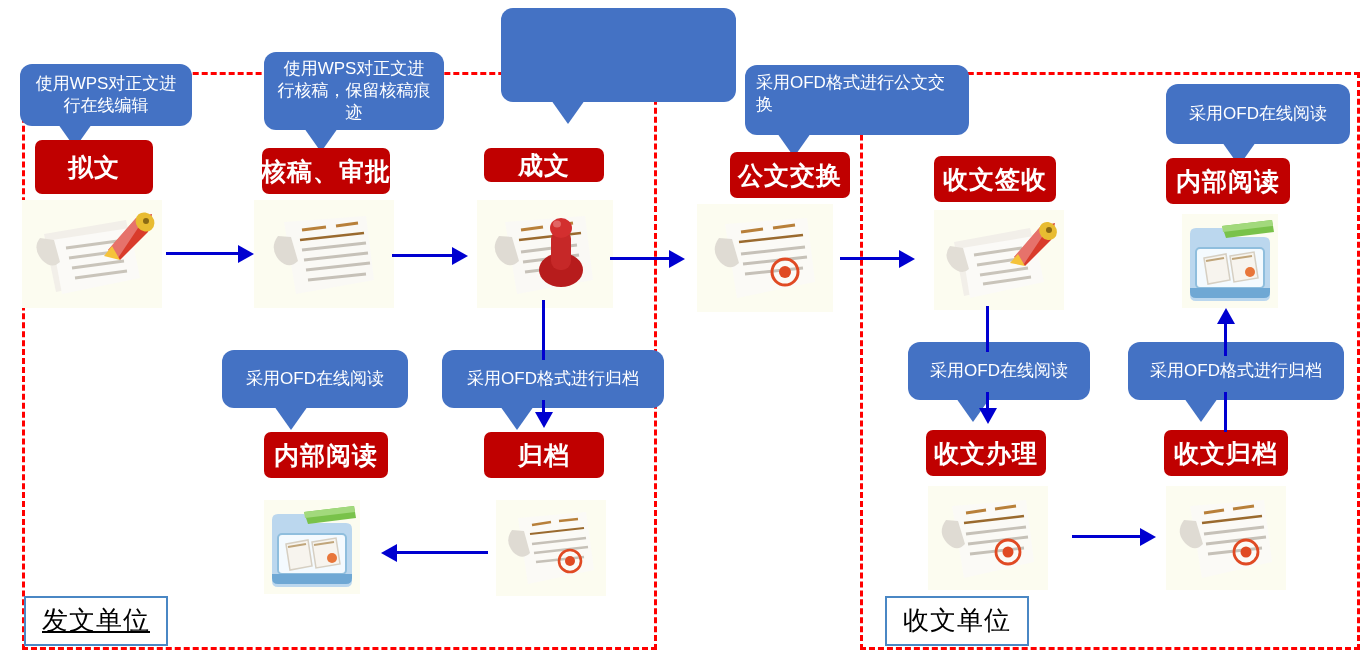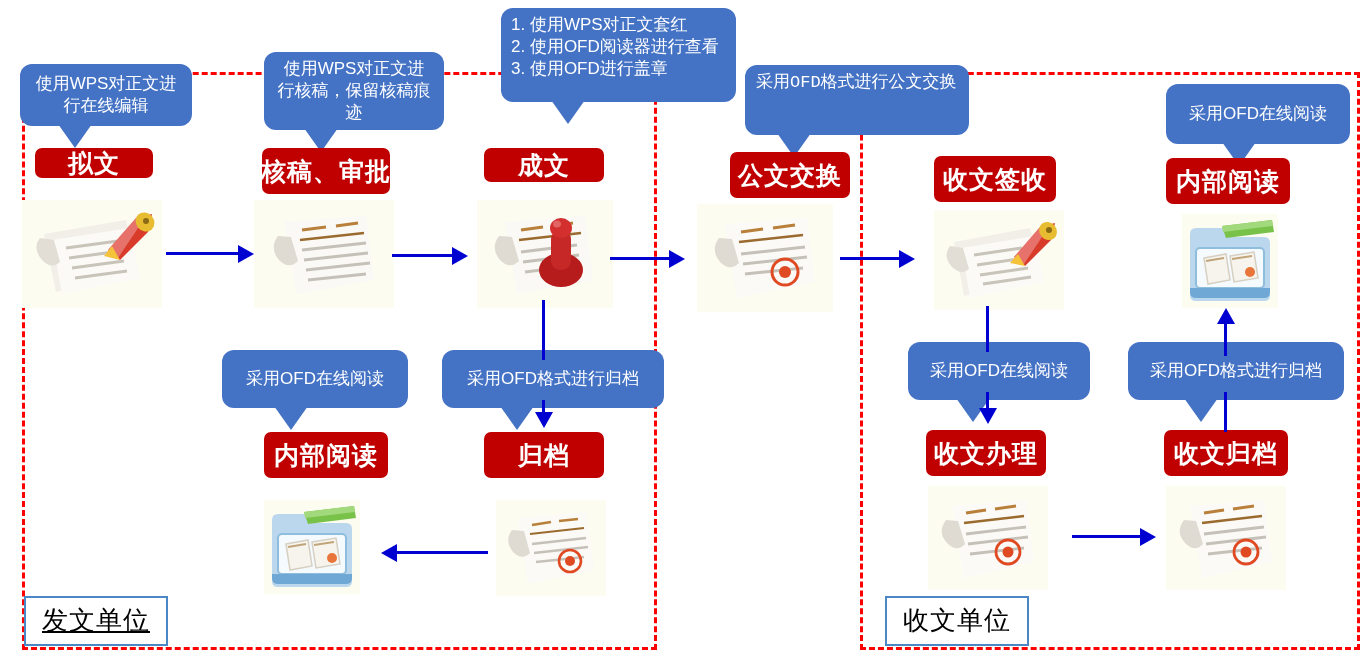--- a/index.html
+++ b/index.html
@@ -145,27 +145,24 @@
     <span class="txt">使用WPS对正文进行在线编辑</span>
     <span class="tail" style="left:38px;"></span>
   </div>
 
   <div class="callout" style="left:264px; top:52px; width:180px; height:78px;">
     <span class="txt">使用WPS对正文进行核稿，保留核稿痕迹</span>
     <span class="tail" style="left:40px;"></span>
   </div>
 
   <div class="callout left-align" style="left:501px; top:8px; width:235px; height:94px; white-space:pre-line; padding:6px 10px;">
-    <span class="txt">1. 使用WPS对正文套红
-2. 使用OFD阅读器进行查看
-3. 使用OFD进行盖章</span>
     <span class="tail" style="left:50px;"></span>
   </div>
 
-  <div class="callout left-align" style="left:745px; top:65px; width:224px; height:70px; padding:7px 11px;font-family:Liberation Mono, monospace;">
+  <div class="callout left-align" style="left:745px; top:65px; width:224px; height:70px; padding:7px 11px;">
     <span class="txt">采用OFD格式进行公文交换</span>
     <span class="tail" style="left:32px;"></span>
   </div>
 
   <div class="callout" style="left:1166px; top:84px; width:184px; height:60px;">
     <span class="txt">采用OFD在线阅读</span>
     <span class="tail" style="left:56px;"></span>
   </div>
 
   <div class="callout" style="left:222px; top:350px; width:186px; height:58px;">
@@ -181,21 +178,21 @@
   <div class="callout" style="left:908px; top:342px; width:182px; height:58px;">
     <span class="txt">采用OFD在线阅读</span>
     <span class="tail" style="left:48px;"></span>
   </div>
 
   <div class="callout" style="left:1128px; top:342px; width:216px; height:58px;">
     <span class="txt">采用OFD格式进行归档</span>
     <span class="tail" style="left:56px;"></span>
   </div>
 
-  <div class="stage" style="left:35px; top:148px; width:118px; height:30px;">
+  <div class="stage" style="left:35px; top:140px; width:118px; height:54px;">
     <span>拟文</span>
   </div>
 
   <div class="stage" style="left:262px; top:148px; width:128px; height:46px;">
     <span>核稿、审批</span>
   </div>
 
   <div class="stage" style="left:484px; top:148px; width:120px; height:34px;">
     <span>成文</span>
   </div>

